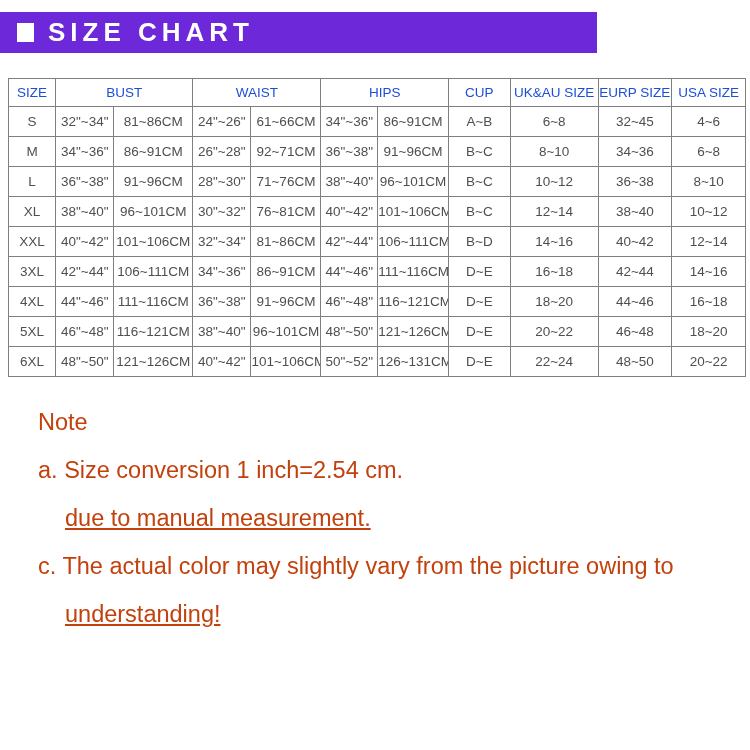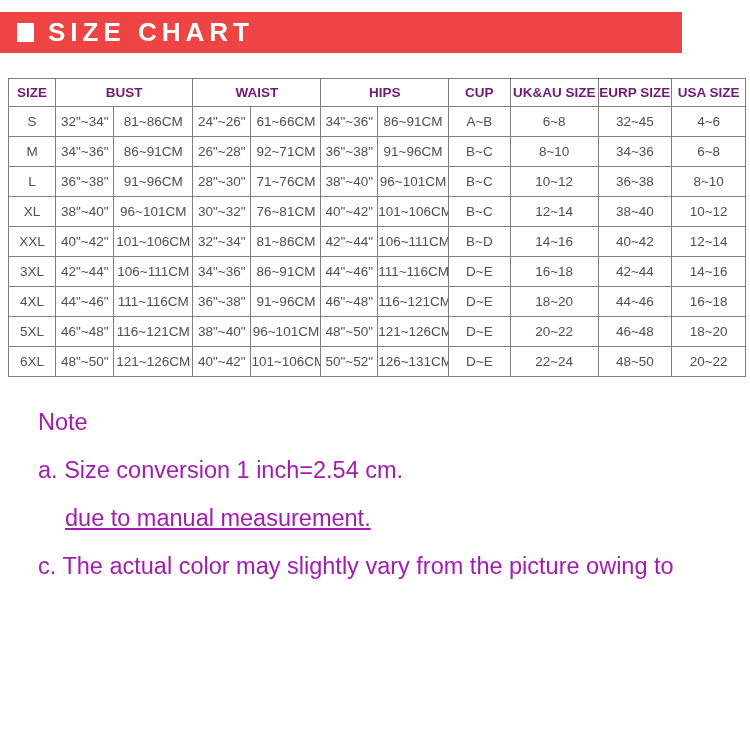--- a/index.html
+++ b/index.html
@@ -8,22 +8,22 @@
     background: #ffffff;
     font-family: "Liberation Sans", sans-serif;
     position: relative;
     overflow: hidden;
   }
 
   
   .title-bar {
     position: absolute;
     top: 12px; left: 0;
-    width: 682px; height: 41px;
-    background: #ef4444;
+    width: 597px; height: 41px;
+    background: #6d28d9;
     display: flex;
     align-items: center;
   }
   .square-bullet {
     width: 17px; height: 19px;
     background: #ffffff;
     margin-left: 17px;
     flex: 0 0 auto;
   }
   .title-text {
@@ -48,35 +48,35 @@
     border: 1px solid #7f7f7f;
     text-align: center;
     vertical-align: middle;
     padding: 0;
     font-size: 13.5px;
     white-space: nowrap;
     overflow: hidden;
   }
   .size-table thead th {
     height: 27px;
-    font-weight: bold;
-    color: #701a75;
+    font-weight: normal;
+    color: #1d4ed8;
   }
   .size-table tbody td {
     height: 29px;
     font-weight: normal;
     color: #4f4f4f;
   }
 
   
   .notes {
     position: absolute;
     top: 398px; left: 38px;
     width: 700px;
-    color: #a21caf;
+    color: #c2410c;
     font-size: 23.5px;
   }
   .note-line {
     height: 48px;
     line-height: 48px;
     white-space: nowrap;
   }
   .note-line.indent { padding-left: 27px; text-decoration: underline; }
 </style>
 </head>
@@ -232,13 +232,14 @@
         <td>20~22</td>
       </tr>
     </tbody>
 </table>
 
 <section class="notes">
   <div class="note-line">Note</div>
 <div class="note-line">a. Size conversion 1 inch=2.54 cm.</div>
     <div class="note-line indent">due to manual measurement.</div>
     <div class="note-line">c. The actual color may slightly vary from the picture owing to</div>
+    <div class="note-line indent">understanding!</div>
   </section>
 
 </body></html>

